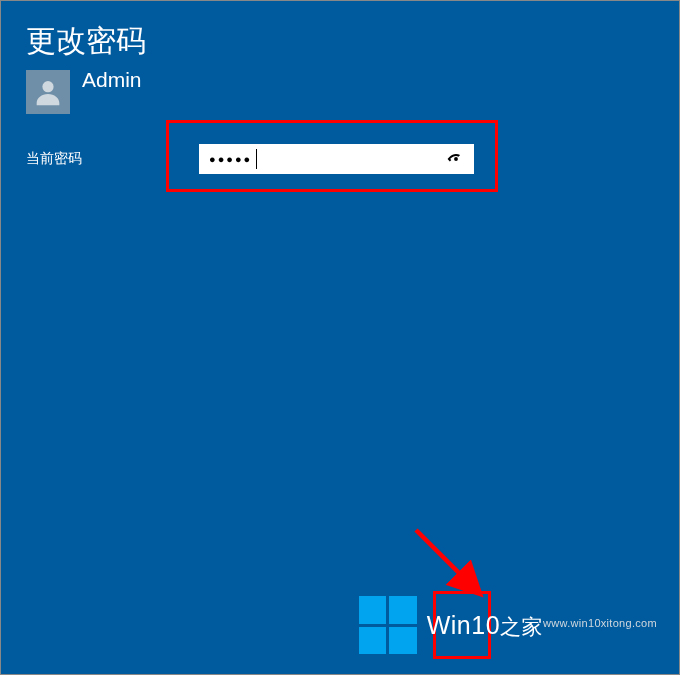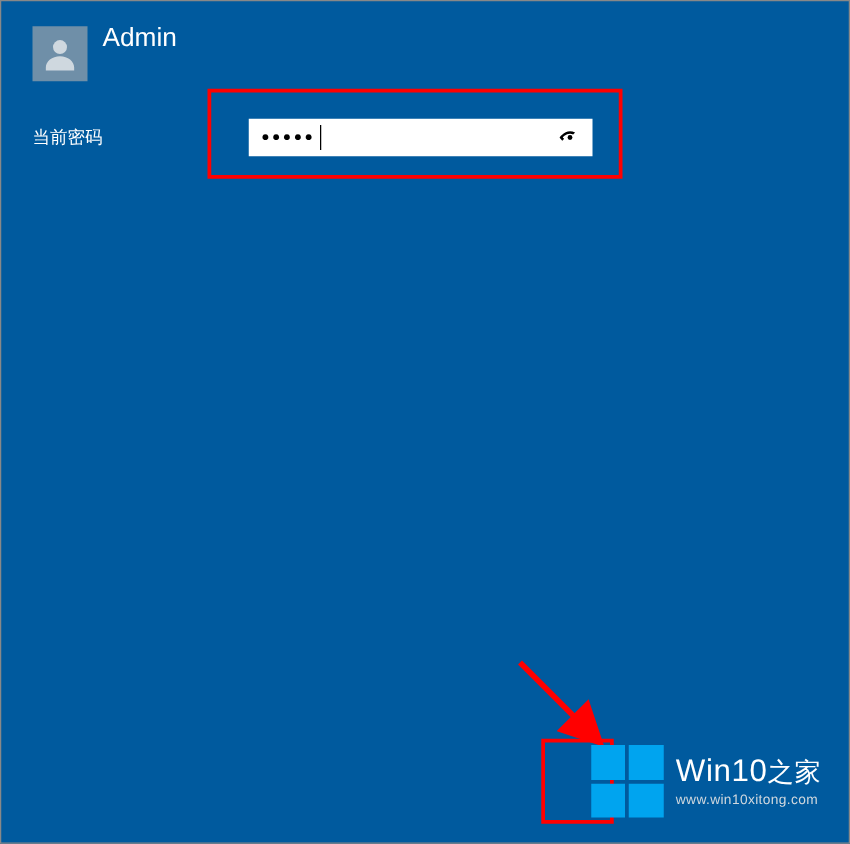--- a/index.html
+++ b/index.html
@@ -157,22 +157,22 @@
       display: grid;
       grid-template-columns: 1fr 1fr;
       grid-template-rows: 1fr 1fr;
       gap: 3px;
     }
     .wm-logo div {
       background: #00a4ef;
     }
     .wm-text {
       display: flex;
-      flex-direction: column;
-      color: #ffffff;
+      color: #ffffff;
+      text-align: center;
     }
     .wm-title {
       font-size: 25px;
       font-weight: 400;
       line-height: 1;
       letter-spacing: 0.5px;
     }
     .wm-title .zh {
       font-size: 21px;
     }
@@ -189,20 +189,21 @@
       width: 58px;
       height: 68px;
       border: 3px solid #ff0000;
       pointer-events: none;
     }
   </style>
 </head>
 <body>
 
 <div class="content">
+  <h1 class="page-title">更改密码</h1>
 
   <div class="user-row">
     <div class="avatar">
       <svg viewBox="0 0 24 24">
         <circle cx="12" cy="8" r="4.2"></circle>
         <path d="M12 13.5c-4.8 0-8.5 3-8.5 6.8V22h17v-1.7c0-3.8-3.7-6.8-8.5-6.8z"></path>
       </svg>
     </div>
     <div class="username">Admin</div>
   </div>

